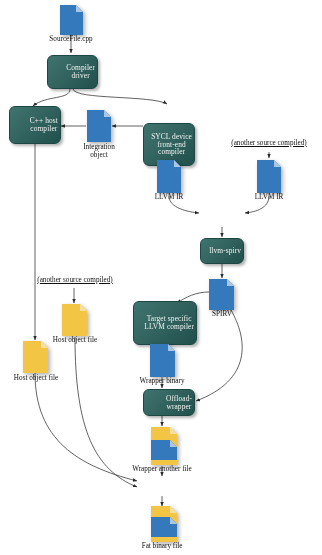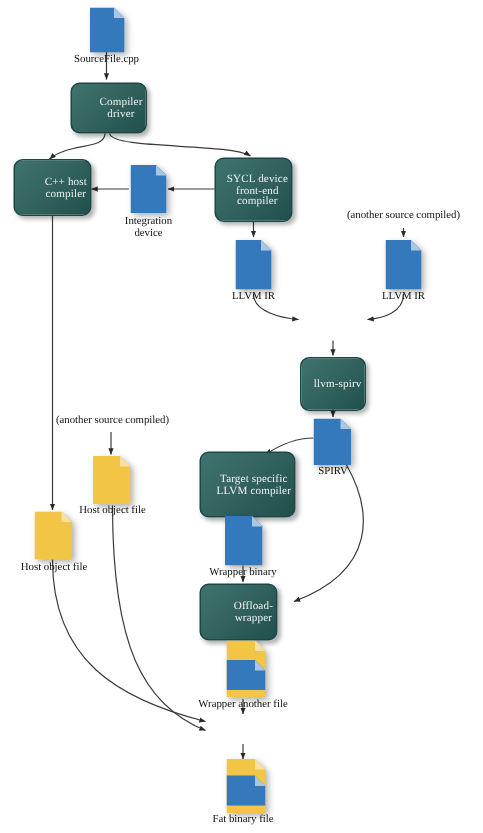--- a/index.html
+++ b/index.html
@@ -49,20 +49,21 @@
     transform:translateX(-50%);
   }
   .note{
     position:absolute;
     font-size:7.2px;
     color:#111111;
     white-space:nowrap;
     text-align:right;
     z-index:4;
     transform:translateX(-50%);
+    text-decoration:underline;
   }
 </style>
 </head>
 <body>
 
 <div id="stage">
 
   <svg id="wires" viewBox="0 0 322 555">
     <defs>
       <marker id="ah" markerWidth="6" markerHeight="6" refX="5.2" refY="2.2" orient="auto" markerUnits="strokeWidth">
@@ -140,24 +141,24 @@
   </div>
 
   <div class="doc" style="left:87px;top:110px;width:24px;height:32px;">
     <svg width="24" height="32" viewBox="0 0 24 32">
       <path d="M0,0 L17,0 L24,7 L24,32 L0,32 Z" fill="#3579bd"></path>
       <path d="M17,0 L24,7 L17,7 Z" fill="#a9c7e4"></path>
     </svg>
   </div>
   <div class="cap" style="left:99px;top:144px;">
     <div>Integration</div>
-    <div>device</div>
-  </div>
-
-  <div class="proc" style="left:143px;top:105px;width:52px;height:43px;">
+    <div>object</div>
+  </div>
+
+  <div class="proc" style="left:143px;top:123px;width:52px;height:43px;">
     <div>
       <div>SYCL device</div>
       <div>front-end</div>
       <div>compiler</div>
     </div>
   </div>
 
   <div class="note" style="left:269px;top:139px;">(another source compiled)</div>
 
   <div class="doc" style="left:157px;top:160px;width:24px;height:33px;">
@@ -170,21 +171,21 @@
 
   <div class="doc" style="left:257px;top:160px;width:24px;height:33px;">
     <svg width="24" height="33" viewBox="0 0 24 33">
       <path d="M0,0 L17,0 L24,7 L24,33 L0,33 Z" fill="#3579bd"></path>
       <path d="M17,0 L24,7 L17,7 Z" fill="#a9c7e4"></path>
     </svg>
   </div>
   <div class="cap" style="left:269px;top:194px;">LLVM IR</div>
 
 
-  <div class="proc" style="left:200px;top:238px;width:44px;height:36px;">
+  <div class="proc" style="left:200px;top:238px;width:44px;height:26px;">
     <span>llvm-spirv</span>
   </div>
 
   <div class="doc" style="left:209px;top:279px;width:25px;height:31px;">
     <svg width="25" height="31" viewBox="0 0 25 31">
       <path d="M0,0 L18,0 L25,7 L25,31 L0,31 Z" fill="#3579bd"></path>
       <path d="M18,0 L25,7 L18,7 Z" fill="#a9c7e4"></path>
     </svg>
   </div>
   <div class="cap" style="left:222px;top:311px;">SPIRV</div>
@@ -215,21 +216,21 @@
   <div class="cap" style="left:162px;top:378px;">Wrapper binary</div>
 
   <div class="doc" style="left:23px;top:341px;width:25px;height:32px;">
     <svg width="25" height="32" viewBox="0 0 25 32">
       <path d="M0,0 L18,0 L25,7 L25,32 L0,32 Z" fill="#f2c544"></path>
       <path d="M18,0 L25,7 L18,7 Z" fill="#f8e0a0"></path>
     </svg>
   </div>
   <div class="cap" style="left:36px;top:375px;">Host object file</div>
 
-  <div class="proc" style="left:133px;top:389px;width:52px;height:38px;">
+  <div class="proc" style="left:143px;top:389px;width:52px;height:27px;">
     <div>
       <div>Offload-</div>
       <div>wrapper</div>
     </div>
   </div>
 
   <div class="doc" style="left:151px;top:427px;width:26px;height:38px;">
     <svg width="26" height="38" viewBox="0 0 26 38">
       <path d="M0,0 L19,0 L26,7 L26,38 L0,38 Z" fill="#f2c544"></path>
       <path d="M19,0 L26,7 L19,7 Z" fill="#f8e0a0"></path>

